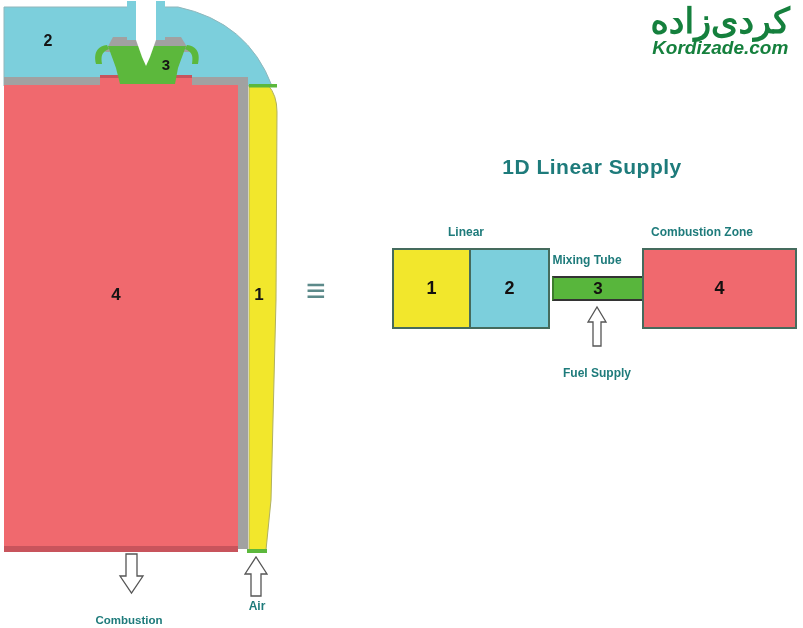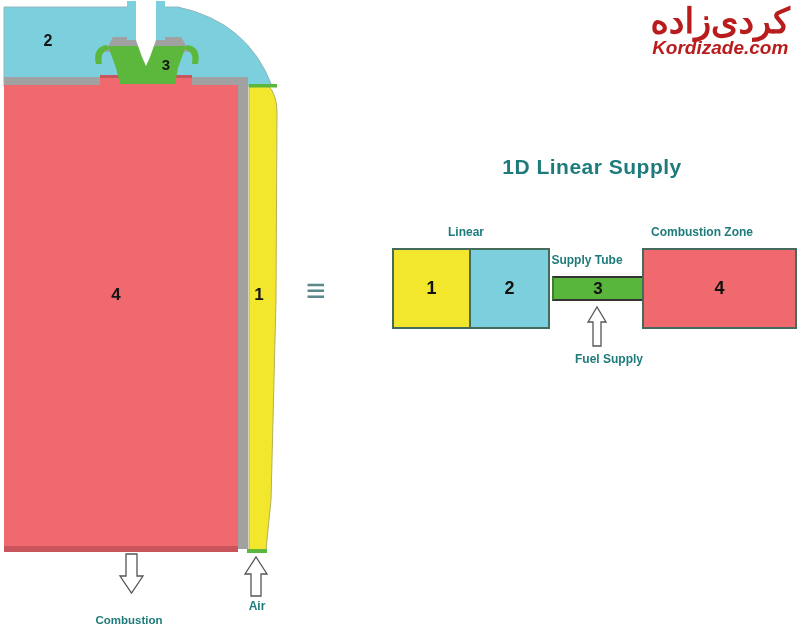--- a/index.html
+++ b/index.html
@@ -31,21 +31,21 @@
   }
   .box-1{left:392px;top:248px;width:79px;height:81px;background:#f2e72c;}
   .box-2{left:469px;top:248px;width:81px;height:81px;background:#7ccfdc;}
   .box-4{left:642px;top:248px;width:155px;height:81px;background:#f0696e;}
   .bar-3{
     left:552px;top:276px;width:90px;height:25px;background:#58b63c;
     border:none;border-top:2px solid #333;border-bottom:2px solid #333;
     border-left:2px solid #3d7d2d;font-size:17px;
   }
   .watermark{
-    position:absolute;right:13px;top:3px;text-align:right;color:#b91c1c;
+    position:absolute;right:13px;top:3px;text-align:right;color:#15803d;
   }
   .watermark .fa{font-size:35px;font-weight:bold;line-height:1.05;direction:rtl;}
   .watermark .site{font-size:19px;font-weight:bold;font-style:italic;margin-top:-3px;text-align:center;}
 </style>
 </head>
 <body>
 
 <div class="stage">
 
   <svg width="803" height="628" viewBox="0 0 803 628">
@@ -89,22 +89,22 @@
 
   <div class="lbl teal wrap2" style="left:129px;top:597px;">Combustion Products</div>
   <div class="lbl teal" style="left:257px;top:606px;font-size:12px;">Air</div>
 
   <div class="equiv" style="left:316px;top:290px;">≡</div>
 
   <div class="lbl teal title" style="left:592px;top:167px;">1D Linear Supply</div>
 
   <div class="lbl teal small" style="left:466px;top:232px;">Linear</div>
   <div class="lbl teal small" style="left:702px;top:232px;">Combustion Zone</div>
-  <div class="lbl teal small" style="left:587px;top:260px;">Supply Tube</div>
-  <div class="lbl teal small" style="left:597px;top:359px;margin-left:12px;">Fuel Supply</div>
+  <div class="lbl teal small" style="left:587px;top:260px;">Mixing Tube</div>
+  <div class="lbl teal small" style="left:597px;top:373px;">Fuel Supply</div>
 
   <div class="box box-1">
     <span>1</span>
   </div>
   <div class="box box-2">
     <span>2</span>
   </div>
   <div class="box bar-3">
     <span>3</span>
   </div>

